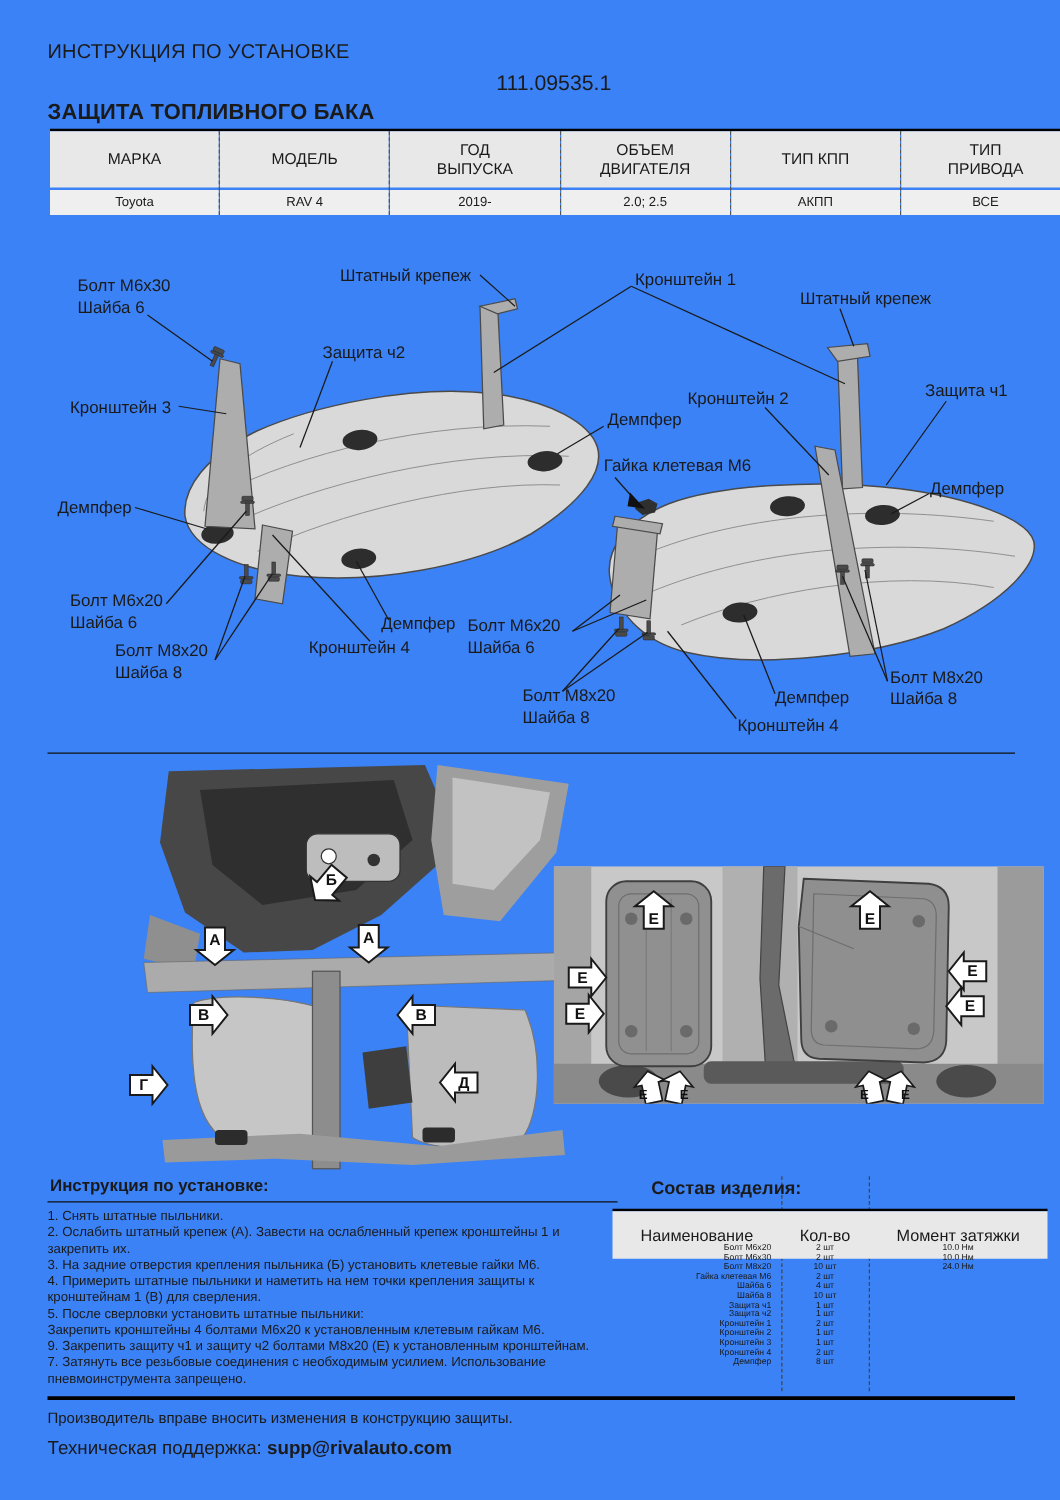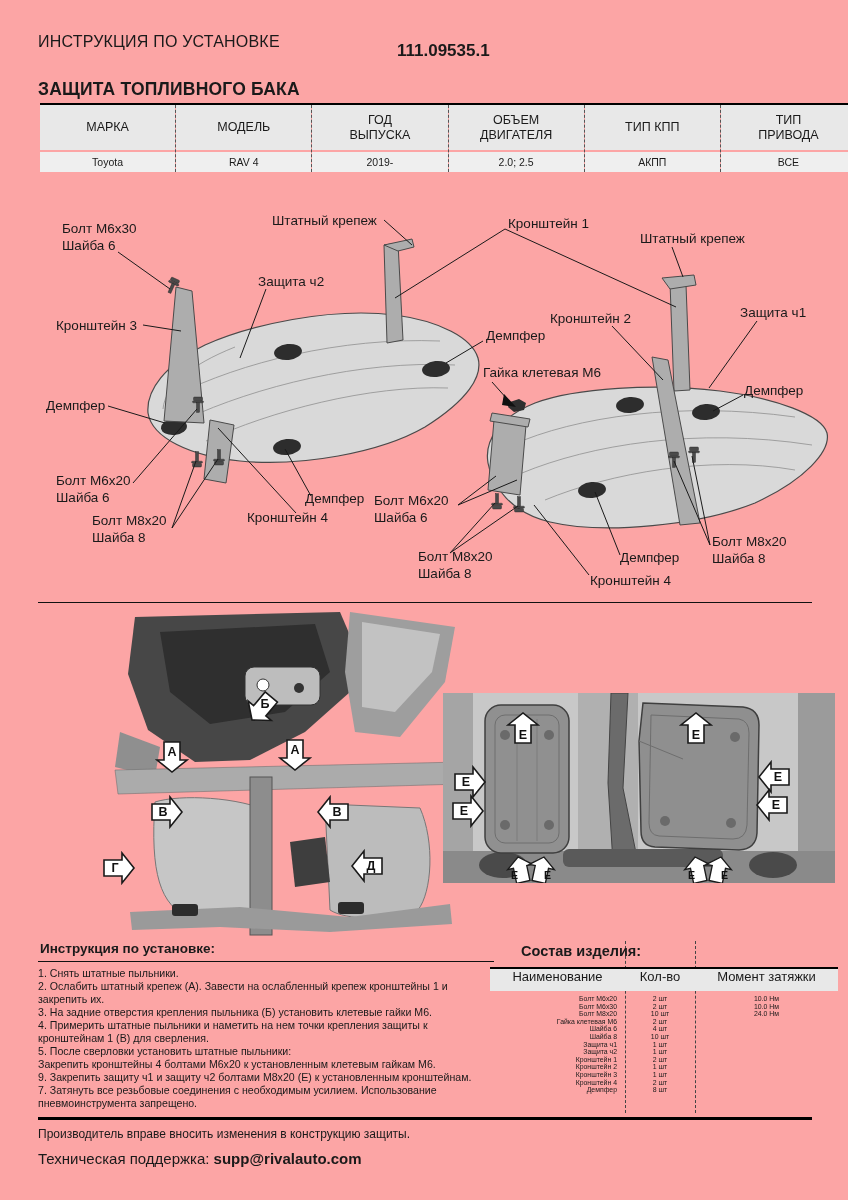--- a/index.html
+++ b/index.html
@@ -1,21 +1,21 @@
 <!DOCTYPE html>
 <html><head>
 <meta charset="utf-8">
 <style>
   html,body{margin:0;padding:0;background:#fff;}
-  .page{position:relative;width:848px;height:1200px;background:#fca5a5;overflow:hidden;
+  .page{position:relative;width:848px;height:1200px;background:#3b82f6;overflow:hidden;
         font-family:"Liberation Sans",sans-serif;color:#1a1a1a;}
   .abs{position:absolute;}
   .title1{left:38px;top:33px;font-size:16px;letter-spacing:.2px;}
   .title2{left:38px;top:55px;font-size:17.5px;font-weight:bold;letter-spacing:.2px;margin-top:24px;}
-  .partnum{left:397px;top:41px;font-size:17px;font-weight:bold;}
+  .partnum{left:397px;top:57px;font-size:17px;font-weight:normal;}
 
   
   .spec{position:absolute;left:40px;top:103px;width:816px;border-top:2.5px solid #000;display:flex;}
   .spec-col{flex:1;min-width:0;}
   .spec-col + .spec-col{border-left:1px dashed #555;}
   .spec-head{height:45px;background:#e8e8e8;display:flex;align-items:center;justify-content:center;
              text-align:center;font-size:12.5px;line-height:1.15;}
   .spec-head span{display:inline-block;max-width:84px;}
   .spec-val{height:20px;margin-top:2px;background:#efefef;display:flex;align-items:center;
             justify-content:center;font-size:10.5px;}
@@ -30,22 +30,22 @@
   .instructions{position:absolute;left:38px;top:941px;width:456px;}
   .inst-heading{font-size:13.5px;font-weight:bold;margin:0 0 5px 2px;}
   .inst-rule{border:none;border-top:1.5px solid #111;margin:0 0 5px 0;}
   .instructions p{margin:0;font-size:10.6px;line-height:13px;}
 
   
   .parts{position:absolute;left:490px;top:941px;width:348px;height:172px;}
   .parts-dash{position:absolute;top:0;bottom:0;width:0;border-left:1px dashed #444;}
   .parts-heading{position:absolute;left:14px;top:2px;font-size:14.5px;font-weight:bold;margin-left:17px;}
   .parts-rule{position:absolute;left:0;top:26px;width:100%;border-top:2px solid #000;}
-  .parts-head-row{position:absolute;left:0;top:28px;width:100%;height:22px;background:#e8e8e8;
-                  display:flex;align-items:flex-start;font-size:13px;}
+  .parts-head-row{position:absolute;left:0;top:28px;width:100%;height:38px;background:#e8e8e8;
+                  display:flex;align-items:center;font-size:13px;}
   .ph-name{width:135px;text-align:center;}
   .ph-qty{width:70px;text-align:center;}
   .ph-tq{width:143px;text-align:center;}
   .parts-rows{position:absolute;left:0;top:54px;width:100%;}
   .prow{display:flex;font-size:6.9px;line-height:7.6px;}
   .pc-name{width:135px;text-align:right;padding-right:8px;box-sizing:border-box;}
   .pc-qty{width:70px;text-align:center;}
   .pc-tq{width:143px;text-align:center;}
 
   

